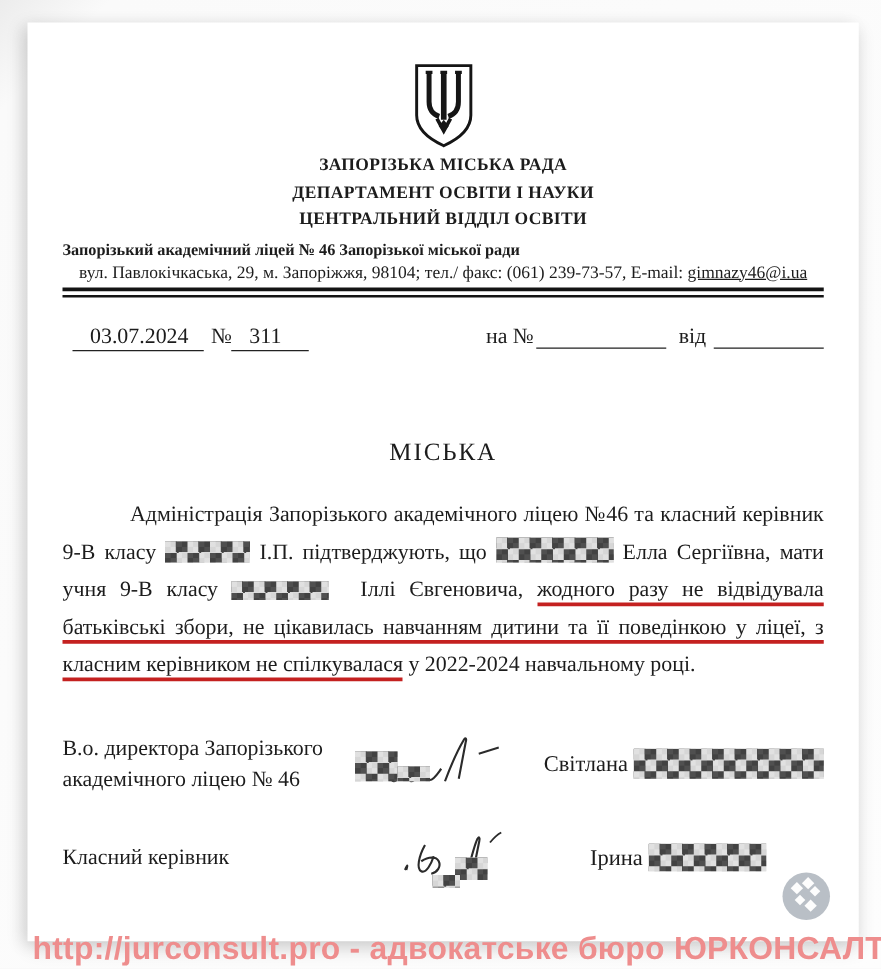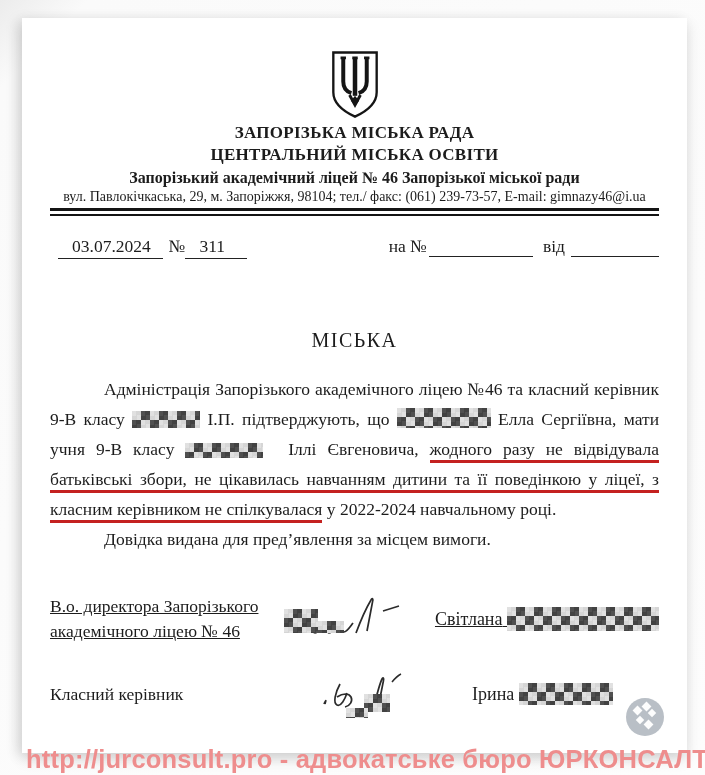--- a/index.html
+++ b/index.html
@@ -5,24 +5,24 @@
   html,body{margin:0;padding:0;}
   body{width:705px;height:775px;overflow:hidden;background:#f4f4f4;
        font-family:"Liberation Serif","DejaVu Serif",serif;color:#1c1c1c;}
   .scan-bg{position:relative;width:705px;height:775px;
        background:linear-gradient(135deg,#ececec 0%,#fafafa 6%,#fdfdfd 100%);}
   .page{position:absolute;left:22px;top:18px;right:18px;bottom:22px;background:#fff;
        box-shadow:-5px 2px 12px rgba(0,0,0,.10), 0 6px 14px rgba(0,0,0,.12);
        padding:28px 28px 0 28px;box-sizing:border-box;}
   
   .emblem{display:block;margin:2px auto 0 auto;}
-  .hdr-caps{text-align:center;font-weight:bold;font-size:17px;line-height:21.5px;letter-spacing:.3px;}
-  .hdr-school{text-align:center;font-weight:bold;font-size:16px;line-height:21px;margin-top:2px;}
+  .hdr-caps{text-align:center;font-weight:bold;font-size:14px;line-height:21.5px;letter-spacing:.3px;}
+  .hdr-school{text-align:left;font-weight:bold;font-size:13px;line-height:21px;margin-top:2px;}
   .hdr-addr{text-align:center;font-size:14px;line-height:17px;}
-  .hdr-addr .email{}
+  .hdr-addr .email{text-decoration:underline;}
   .double-rule{margin-top:3px;height:3px;border-top:3px solid #141414;border-bottom:2.5px solid #141414;}
   
   .ref-row{display:flex;align-items:flex-start;margin-top:20px;font-size:17.5px;}
   .blank{display:inline-block;border-bottom:1.5px solid #222;}
   .ref-date{padding:0 12px 1px 14px;border-bottom:1.5px solid #222;margin-left:8px;}
   .ref-no{margin-left:6px;}
   .ref-num{padding:0 22px 1px 14px;border-bottom:1.5px solid #222;}
   .ref-spacer{flex:1;}
   .ref-na{margin-right:2px;}
   .ref-na-blank{width:104px;height:20px;}
@@ -40,21 +40,21 @@
       repeating-conic-gradient(rgba(45,45,45,.80) 0% 25%, rgba(225,225,225,.85) 0% 50%) 0 0/18px 18px,
       repeating-conic-gradient(#969696 0% 25%, #dedede 0% 50%) 0 0/9px 9px;}
   .r-name1{width:68px;height:17px;}
   .r-name2{width:94px;height:20px;}
   .r-name3{width:78px;height:15px;margin-right:14px;}
   .r-sig-name1{width:152px;height:24px;vertical-align:-6px;}
   .r-sig-name2{width:94px;height:22px;vertical-align:-5px;}
   
   .sig-block{margin-top:40px;}
   .sig-row{display:flex;align-items:center;}
-  .sig-row1{margin-top:0;text-decoration:underline;}
+  .sig-row1{margin-top:0;}
   .sig-row2{margin-top:26px;}
   .sig-label{width:252px;font-size:17.5px;line-height:25px;}
   .sig-zone{width:170px;position:relative;height:48px;}
   .sig-name{font-size:18px;white-space:nowrap;}
   .sig-patch{position:absolute;}
   .patch1{left:4px;top:14px;width:34px;height:24px;}
   .patch2{left:38px;top:26px;width:26px;height:12px;}
   .stamp-logo{position:absolute;right:22px;bottom:16px;}
   
   .watermark{position:absolute;left:26px;bottom:1px;z-index:5;white-space:nowrap;
@@ -71,21 +71,22 @@
       <path d="M7 3 H55 V47 Q55 63 31 74 Q7 63 7 47 Z" fill="none" stroke="#151515" stroke-width="2.6"></path>
       <path d="M31 9 V51" stroke="#151515" stroke-width="5" fill="none"></path>
       <path d="M18 9 V35 Q18 45 27 48" stroke="#151515" stroke-width="4.4" fill="none"></path>
       <path d="M44 9 V35 Q44 45 35 48" stroke="#151515" stroke-width="4.4" fill="none"></path>
       <path d="M15 9 h6 M28 9 h6 M41 9 h6" stroke="#151515" stroke-width="3" fill="none"></path>
       <path d="M25 50 L31 61 L37 50" fill="none" stroke="#151515" stroke-width="3.2"></path>
       <path d="M31 51 l4.5 5.5 L31 62 l-4.5 -5.5 Z" fill="#151515"></path>
     </svg>
 
     <div class="hdr-caps">ЗАПОРІЗЬКА МІСЬКА РАДА</div>
-    <div class="hdr-caps">ЦЕНТРАЛЬНИЙ МІСЬКА ОСВІТИ</div>
+    <div class="hdr-caps">ДЕПАРТАМЕНТ ОСВІТИ І НАУКИ</div>
+    <div class="hdr-caps">ЦЕНТРАЛЬНИЙ ВІДДІЛ ОСВІТИ</div>
     <div class="hdr-school">Запорізький академічний ліцей № 46 Запорізької міської ради</div>
     <div class="hdr-addr"><span>вул. Павлокічкаська, 29, м. Запоріжжя, 98104; тел./ факс: (061) 239-73-57, E-mail: </span><span class="email">gimnazy46@i.ua</span></div>
     <div class="double-rule"></div>
 
     <div class="ref-row">
       <span class="ref-date">03.07.2024</span>
       <span class="ref-no">№</span>
       <span class="ref-num">311</span>
       <span class="ref-spacer"></span>
       <span class="ref-na">на №</span>
@@ -98,21 +99,20 @@
 
     <p class="body-text p1"><span>Адміністрація Запорізького академічного ліцею №46 та класний керівник 9-В класу</span>
       <span class="mosaic r-name1"></span>
       <span>І.П. підтверджують, що</span>
       <span class="mosaic r-name2"></span>
       <span>Елла Сергіївна, мати учня 9-В класу</span>
       <span class="mosaic r-name3"></span>
       <span>Іллі Євгеновича,</span>
       <span class="redline">жодного разу не відвідувала батьківські збори, не цікавилась навчанням дитини та її поведінкою у ліцеї, з класним керівником не спілкувалася</span>
       <span>у 2022-2024 навчальному році.</span></p>
-    <p class="body-text p2">Довідка видана для пред’явлення за місцем вимоги.</p>
 
     <div class="sig-block">
       <div class="sig-row sig-row1">
         <div class="sig-label">
           <div>В.о. директора Запорізького</div>
           <div>академічного ліцею № 46</div>
         </div>
         <div class="sig-zone">
           <svg width="150" height="48" viewBox="0 0 150 48">
             <path d="M28 32 c3 -9 7 -11 7 -4 c0 6 -3 10 0 10 c4 0 7 -9 10 -9 c3 0 1 9 4 9 c4 0 8 -10 11 -10 c2 0 1 9 4 9 c3 0 6 -5 9 -9" stroke="#2b2b2b" stroke-width="1.7" fill="none"></path>

